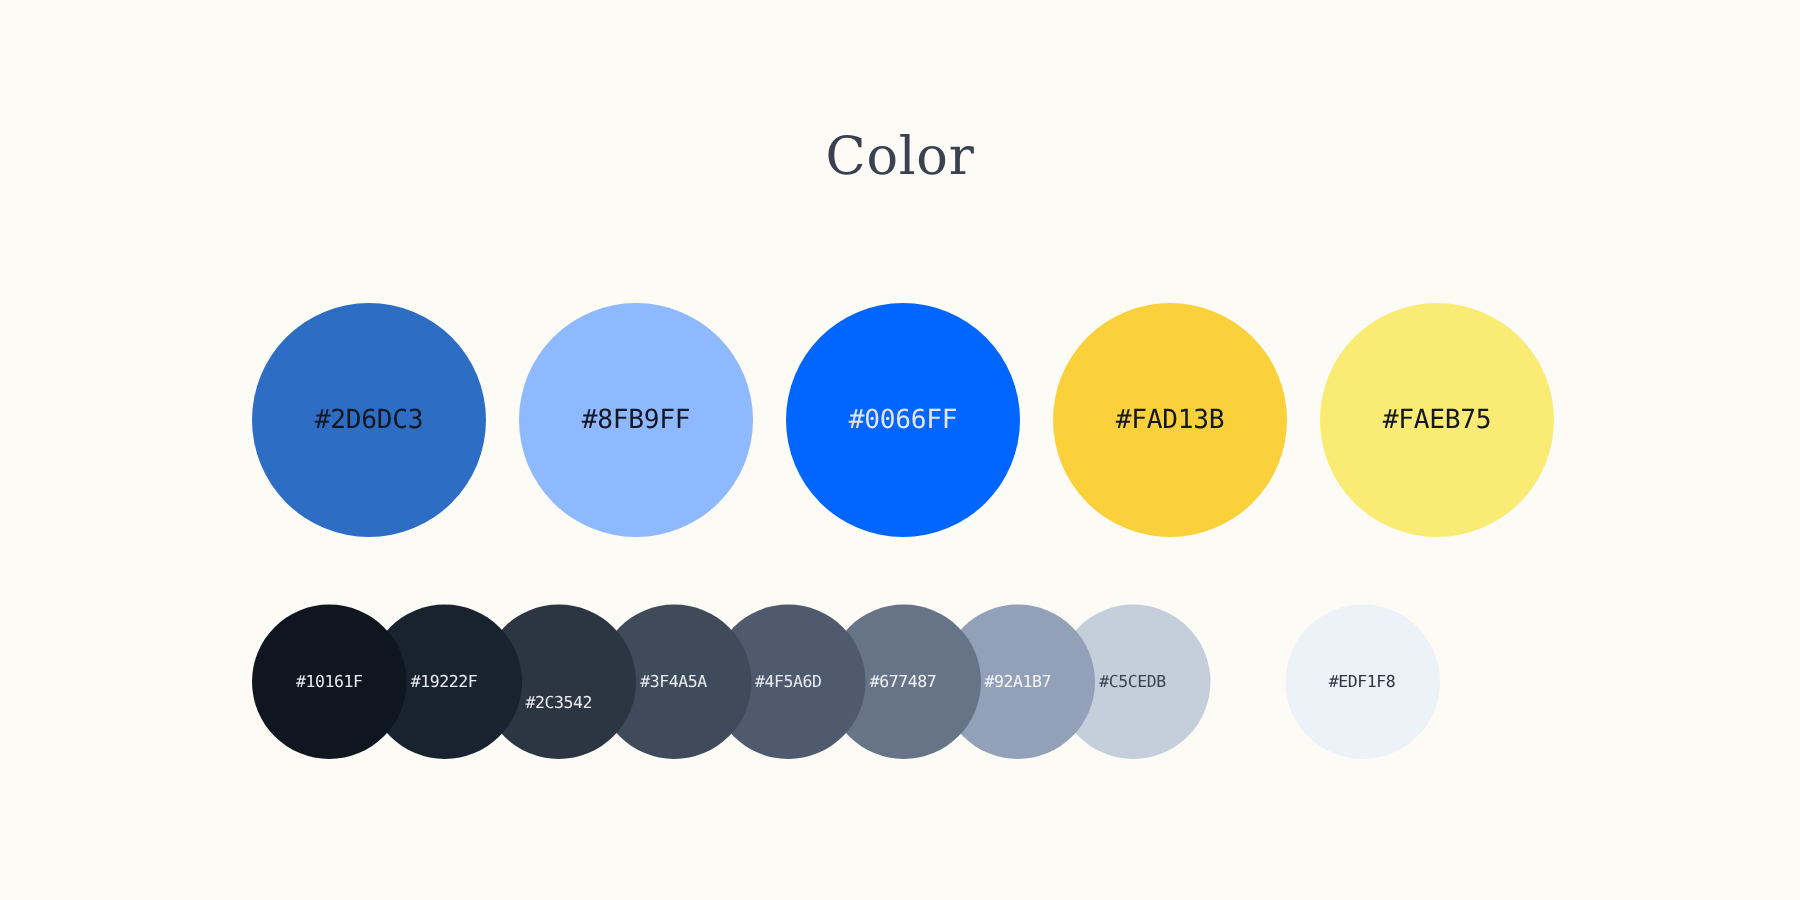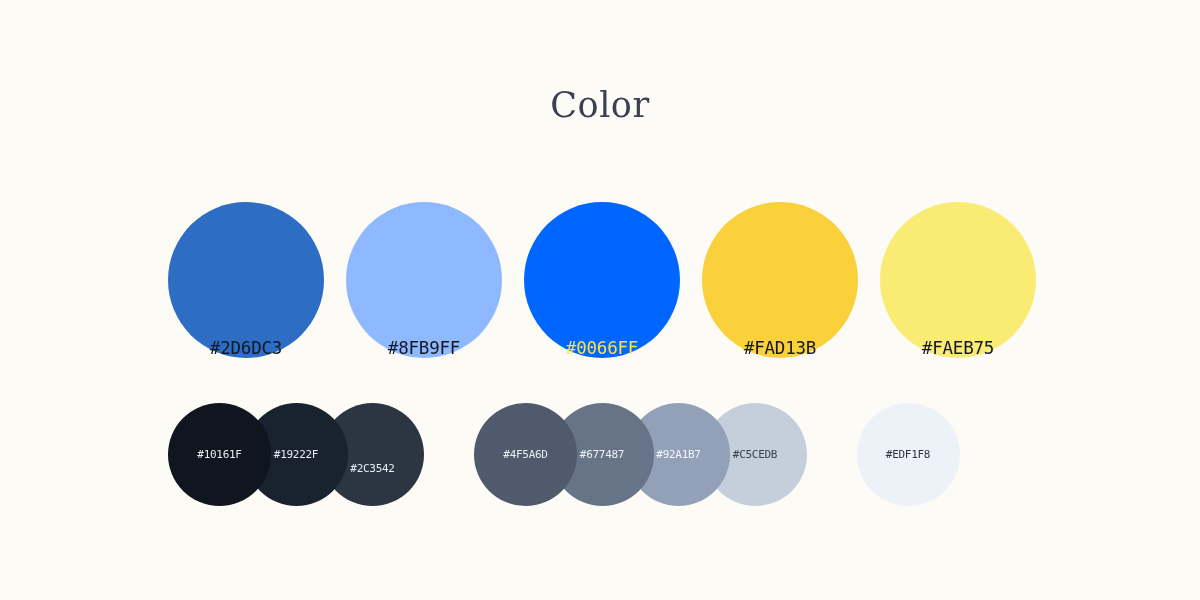--- a/index.html
+++ b/index.html
@@ -47,21 +47,21 @@
     display: flex;
     flex-direction: row;
     align-items: center;
     justify-content: space-between;
   }
   .swatch-lg {
     width: 156px;
     height: 156px;
     border-radius: 50%;
     display: flex;
-    align-items: flex-end;
+    align-items: center;
     justify-content: center;
     flex: 0 0 auto;
   }
   .swatch-lg .hexlabel {
     font-family: "DejaVu Sans Mono", "Liberation Mono", monospace;
     font-size: 17.5px;
     font-weight: 400;
     letter-spacing: -0.2px;
     color: #141824;
     white-space: nowrap;
@@ -101,39 +101,42 @@
   <div class="title" style="color: rgb(59, 65, 80);">Color</div>
 
   <div class="primary-row">
       <div class="swatch-lg" style="background: rgb(45, 109, 195);">
         <span class="hexlabel" style="color: rgb(20, 24, 36);">#2D6DC3</span>
       </div>
       <div class="swatch-lg" style="background: rgb(143, 185, 255);">
         <span class="hexlabel" style="color: rgb(20, 24, 36);">#8FB9FF</span>
       </div>
       <div class="swatch-lg" style="background: rgb(0, 102, 255);">
-        <span class="hexlabel" style="color: #fde047;">#0066FF</span>
+        <span class="hexlabel" style="color: #e5e5e5;">#0066FF</span>
       </div>
       <div class="swatch-lg" style="background: rgb(250, 209, 59);">
         <span class="hexlabel" style="color: rgb(20, 24, 36);">#FAD13B</span>
       </div>
       <div class="swatch-lg" style="background: rgb(250, 235, 117);">
         <span class="hexlabel" style="color: rgb(20, 24, 36);">#FAEB75</span>
       </div>
     </div>
 
   <div class="neutral-row">
       <div class="swatch-sm" style="background: rgb(16, 22, 31); left: 0px; z-index: 11;">
         <span class="hexlabel" style="color: rgb(232, 235, 240);">#10161F</span>
       </div>
       <div class="swatch-sm" style="background: rgb(25, 34, 47); left: 76.5px; z-index: 10;">
         <span class="hexlabel" style="color: rgb(232, 235, 240);">#19222F</span>
       </div>
       <div class="swatch-sm" style="background: rgb(44, 53, 66); left: 153px; z-index: 9;">
         <span class="hexlabel" style="color: rgb(232, 235, 240); margin-top: 28px;">#2C3542</span>
+      </div>
+      <div class="swatch-sm" style="background: rgb(63, 74, 90); left: 229.5px; z-index: 8;">
+        <span class="hexlabel" style="color: rgb(232, 235, 240);">#3F4A5A</span>
       </div>
       <div class="swatch-sm" style="background: rgb(79, 90, 109); left: 306px; z-index: 7;">
         <span class="hexlabel" style="color: rgb(232, 235, 240);">#4F5A6D</span>
       </div>
       <div class="swatch-sm" style="background: rgb(103, 116, 135); left: 382.5px; z-index: 6;">
         <span class="hexlabel" style="color: rgb(240, 242, 246);">#677487</span>
       </div>
       <div class="swatch-sm" style="background: rgb(146, 161, 183); left: 459px; z-index: 5;">
         <span class="hexlabel" style="color: rgb(244, 246, 249);">#92A1B7</span>
       </div>

